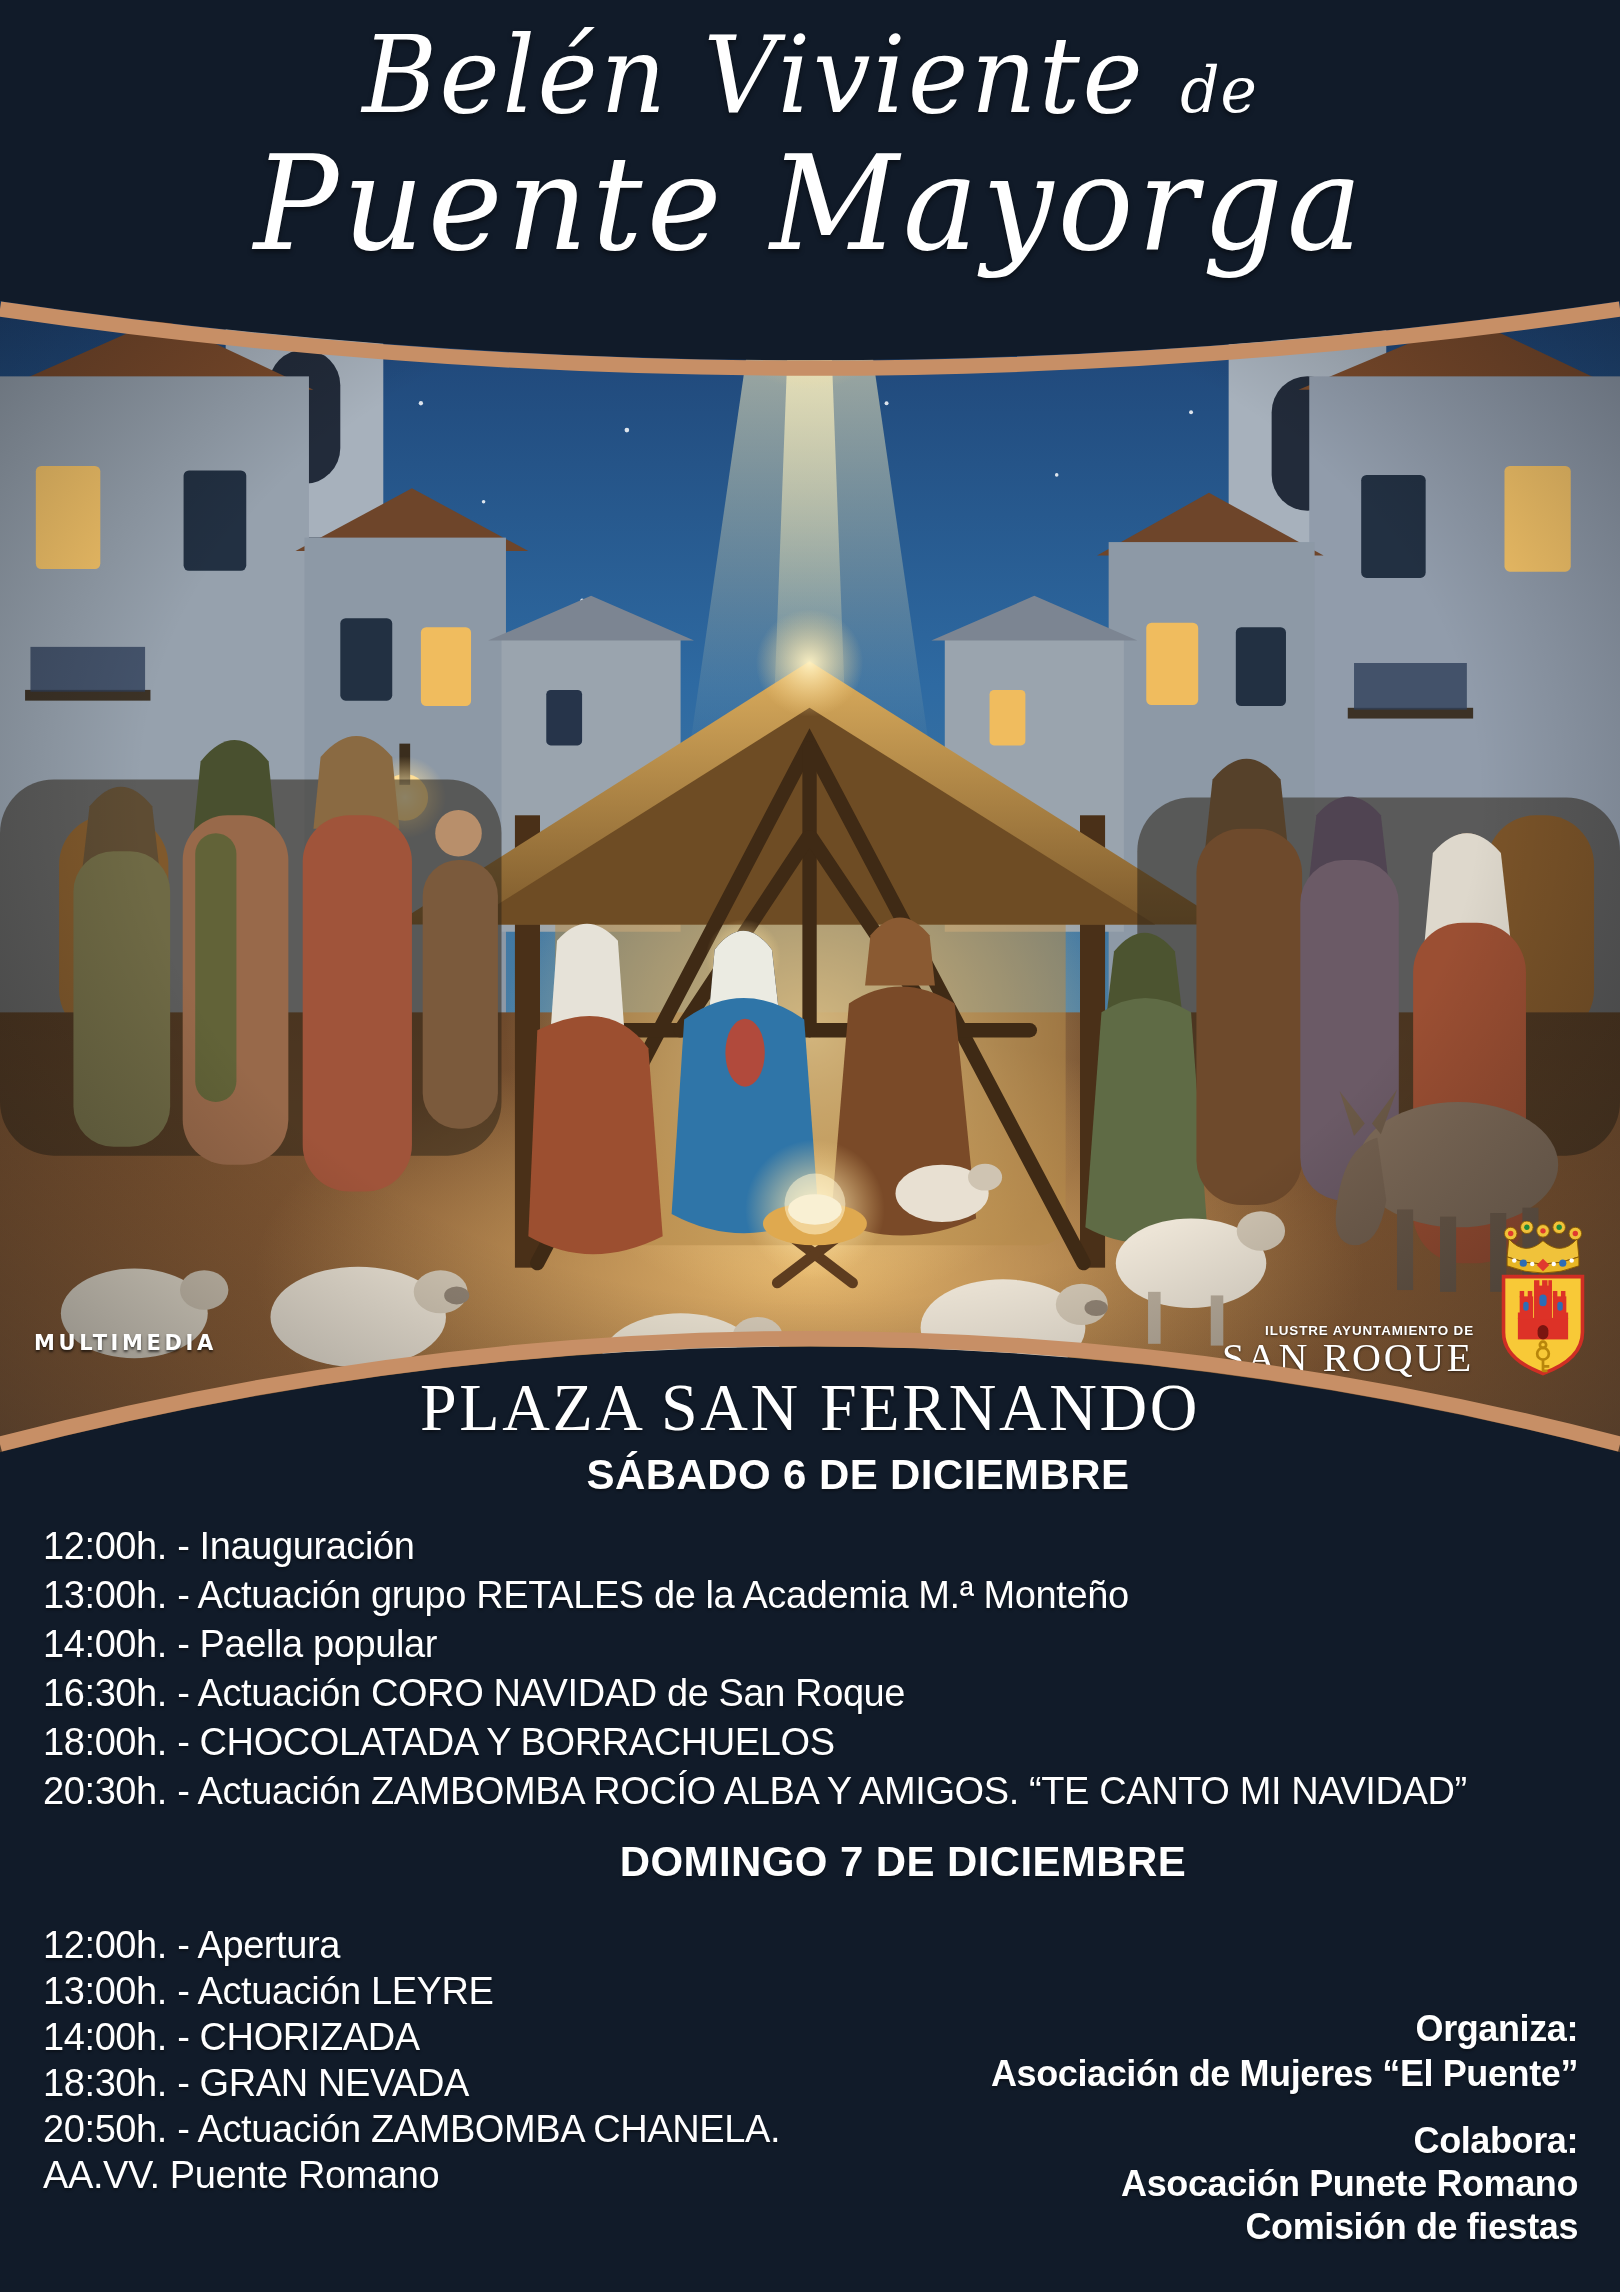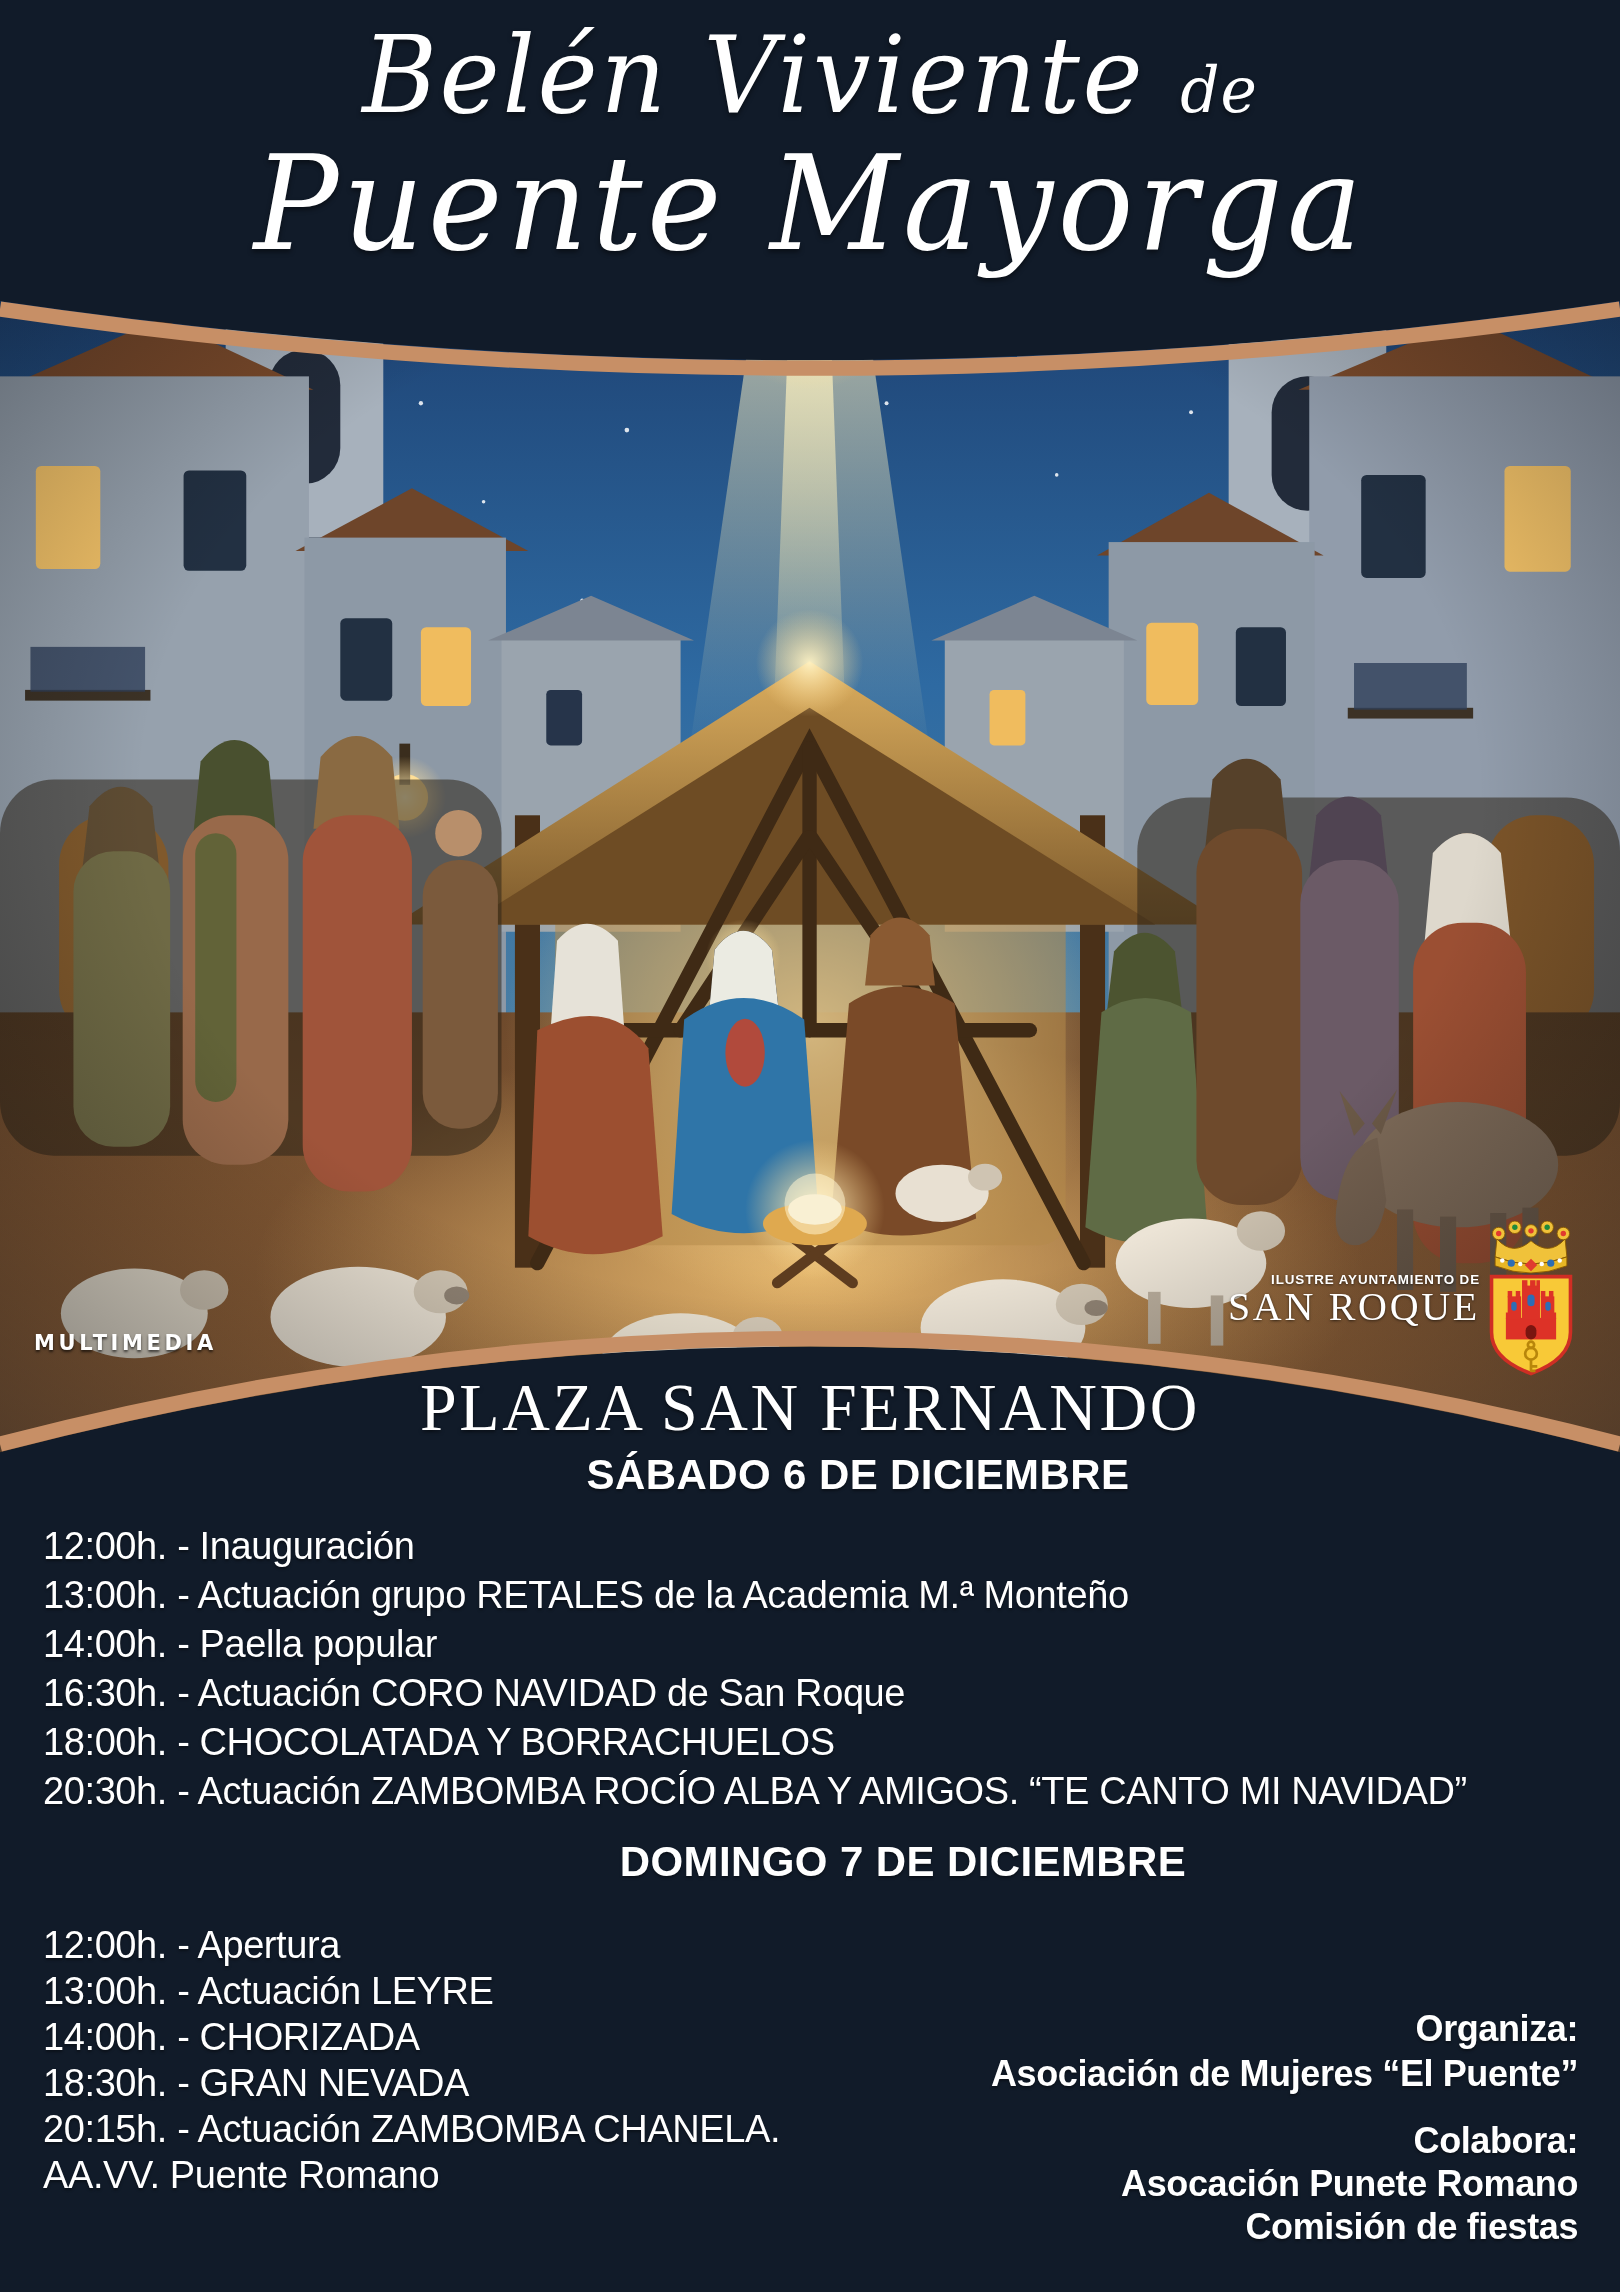--- a/index.html
+++ b/index.html
@@ -51,21 +51,21 @@
   .sun-list li{height:46px;line-height:46px;}
   
   .credits{
     position:absolute;right:42px;text-align:right;
     font-size:36px;font-weight:bold;letter-spacing:-0.4px;
     text-shadow:0 1.8px 2.7px rgba(0,0,0,.4);
   }
   .organiza{top:2006px;line-height:45px;}
   .colabora{top:2119px;line-height:43px;}
   
-  .sanroque{position:absolute;top:1221px;right:44px;display:flex;align-items:flex-start;gap:6px;}
+  .sanroque{position:absolute;top:1221px;right:32px;display:flex;align-items:flex-end;gap:24px;}
   .sanroque-text{margin-top:51px;text-align:right;text-shadow:0 0.9px 2.7px rgba(0,0,0,.6);}
   .sanroque-pre{font-size:13.4px;font-weight:bold;letter-spacing:0.9px;}
   .sanroque-name{font-family:"Liberation Serif",serif;font-size:40px;letter-spacing:2.7px;line-height:1.0;}
   
   .watermark{
     position:absolute;left:34px;top:1331px;
     font-family:"DejaVu Sans",sans-serif;font-size:21px;font-weight:bold;
     letter-spacing:3.6px;text-shadow:0 1.8px 2.7px rgba(0,0,0,.65);
   }
 </style>
@@ -434,21 +434,21 @@
     <li>18:00h. - CHOCOLATADA Y BORRACHUELOS</li>
     <li>20:30h. - Actuación ZAMBOMBA ROCÍO ALBA Y AMIGOS. “TE CANTO MI NAVIDAD”</li>
   </ul>
 
   <div class="day-heading sun-heading">DOMINGO 7 DE DICIEMBRE</div>
   <ul class="schedule sun-list">
     <li>12:00h. - Apertura</li>
     <li>13:00h. - Actuación LEYRE</li>
     <li>14:00h. - CHORIZADA</li>
     <li>18:30h. - GRAN NEVADA</li>
-    <li>20:15h. - Actuación ZAMBOMBA CHANELA.</li>
+    <li>20:50h. - Actuación ZAMBOMBA CHANELA.</li>
     <li>AA.VV. Puente Romano</li>
   </ul>
 
   <div class="credits organiza">
     <div>Organiza:</div>
     <div>Asociación de Mujeres “El Puente”</div>
   </div>
   <div class="credits colabora">
     <div>Colabora:</div>
     <div>Asocación Punete Romano</div>

